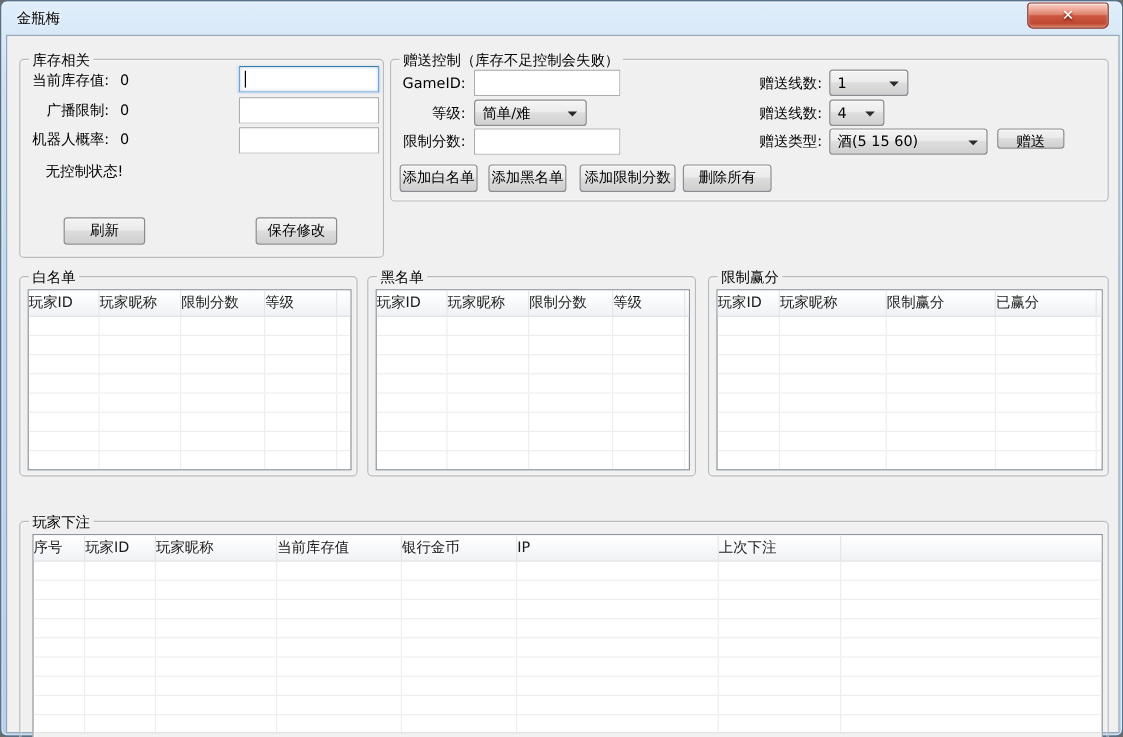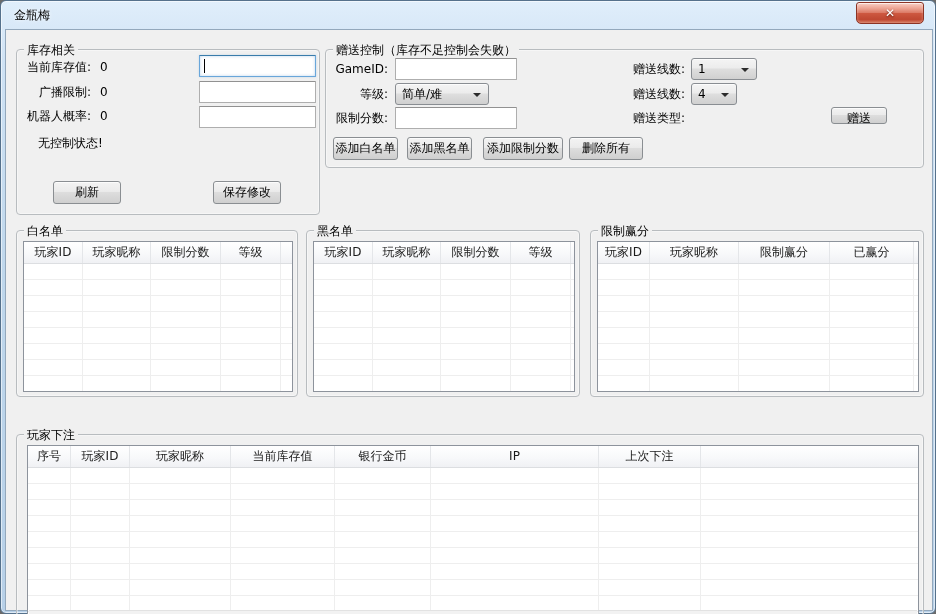--- a/index.html
+++ b/index.html
@@ -46,21 +46,21 @@
   .combo-arrow { position:absolute; right:7px; top:9px; width:0; height:0;
     border-left:4px solid transparent; border-right:4px solid transparent; border-top:4px solid #2b2b2b; }
 
   .btn { position:absolute; height:23px; border:1px solid #8a8e92; border-radius:3px; cursor:pointer;
     background:linear-gradient(180deg,#f3f3f3 0%,#ebebeb 45%,#dddddd 50%,#cfcfcf 100%);
     box-shadow:inset 0 1px 0 rgba(255,255,255,.75); text-align:center; line-height:21px; white-space:nowrap; }
 
   .lv { position:absolute; background:#fff; border:1px solid #8d939c; overflow:hidden; }
   .lv-head { display:flex; height:22px; background:linear-gradient(180deg,#ffffff,#f7f8fa 60%,#f0f1f4);
     border-bottom:1px solid #dcdee1; }
-  .lv-hcol { flex:0 0 auto; text-align:center; line-height:21px; border-right:1px solid #e4e6e9;
+  .lv-hcol { flex:0 0 auto; line-height:21px; border-right:1px solid #e4e6e9;
     overflow:hidden; white-space:nowrap; color:#1a1a1a; }
   .lv-hcol.filler { flex:1 1 auto; border-right:none; }
   .lv-row { display:flex; height:16px; border-bottom:1px solid #eeeeee; }
   .lv-cell { flex:0 0 auto; height:100%; border-right:1px solid #eeeeee; }
   .lv-hscroll { position:absolute; left:1px; right:1px; bottom:1px; height:11px;
     background:#f2f2f2; border-top:1px solid #e2e2e2; cursor:pointer; }
 </style>
 </head>
 <body>
 
@@ -119,20 +119,24 @@
         <span class="combo-arrow"></span>
       </div>
 
       <span class="lbl r" style="left:275px;top:36px;width:84px;">赠送线数:</span>
       <div class="combo" style="left:365px;top:33px;width:46px;">
         <span class="combo-txt">4</span>
         <span class="combo-arrow"></span>
       </div>
 
       <span class="lbl r" style="left:275px;top:60px;width:84px;">赠送类型:</span>
+      <div class="combo" style="left:365px;top:57px;width:132px;">
+        <span class="combo-txt">酒(5 15 60)</span>
+        <span class="combo-arrow"></span>
+      </div>
       <div class="btn" style="left:505px;top:57px;width:56px;height:17px;line-height:20px;">赠送</div>
 
       <div class="btn" style="left:7px;top:87px;width:65px;">添加白名单</div>
       <div class="btn" style="left:81px;top:87px;width:65px;">添加黑名单</div>
       <div class="btn" style="left:157px;top:87px;width:80px;">添加限制分数</div>
       <div class="btn" style="left:243px;top:87px;width:74px;">删除所有</div>
     </div>
 
     <div class="gbox" style="left:10px;top:200px;width:282px;height:167px;">
       <span class="gbl">白名单</span>

